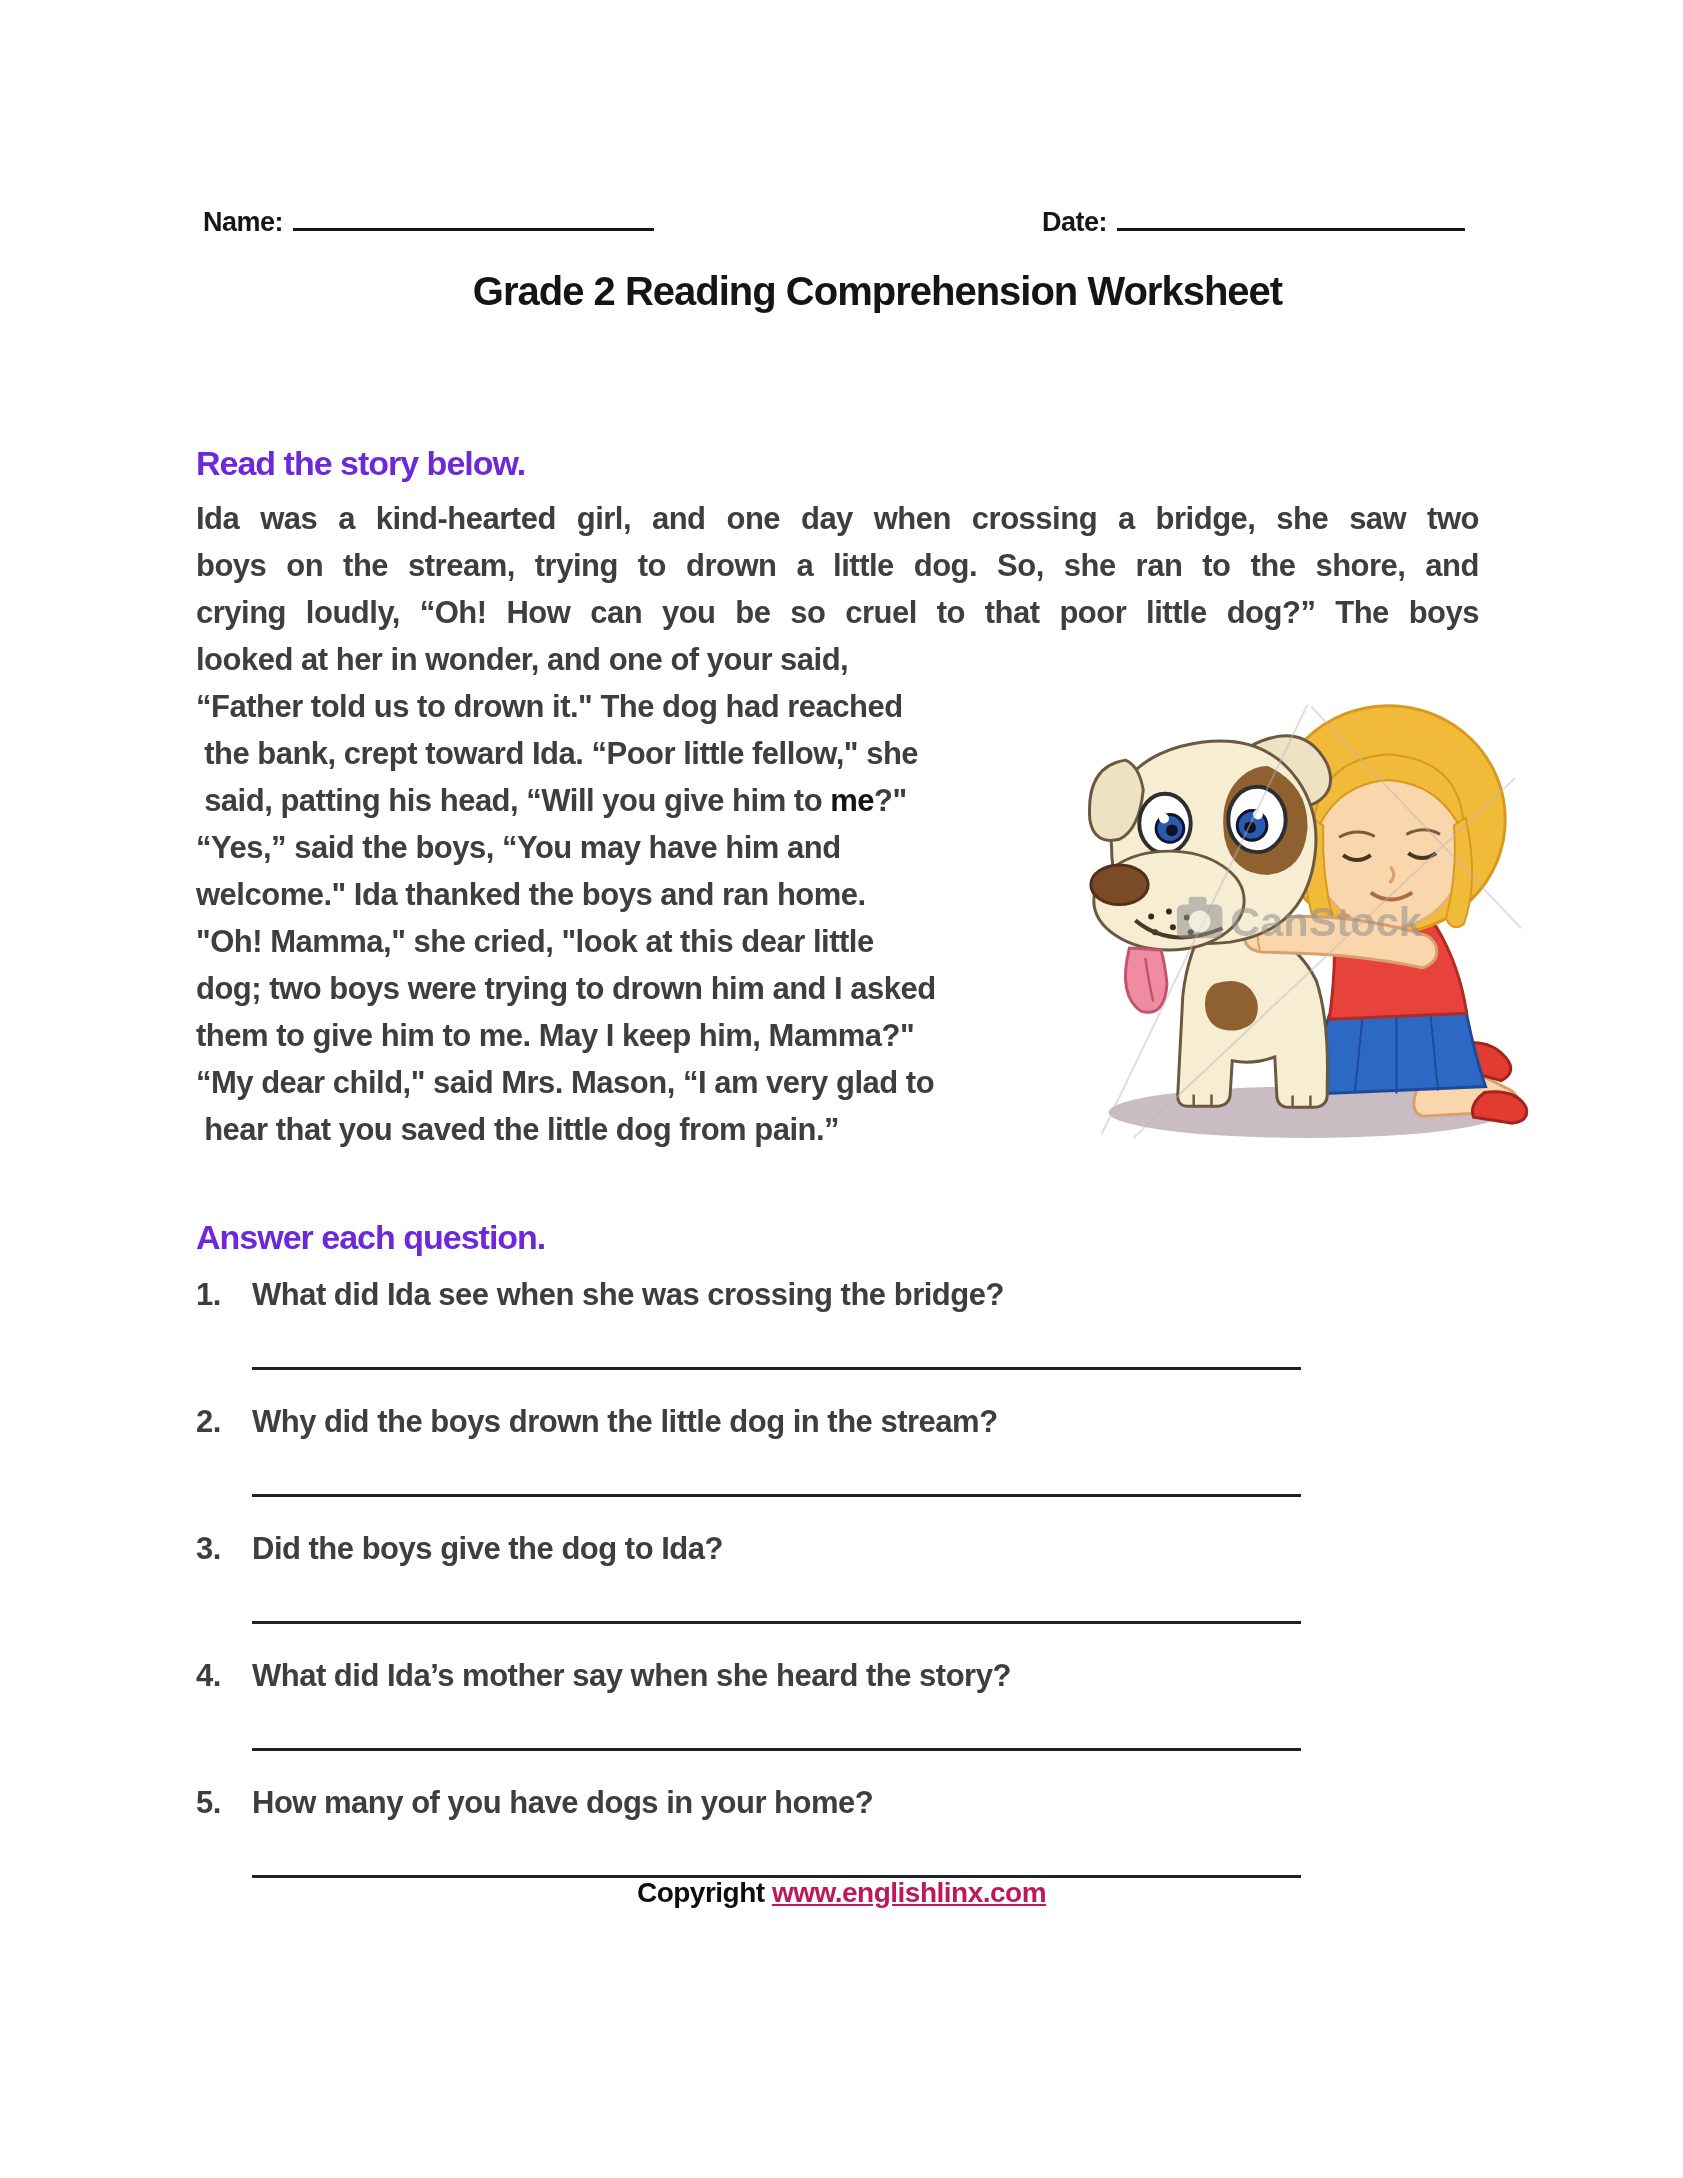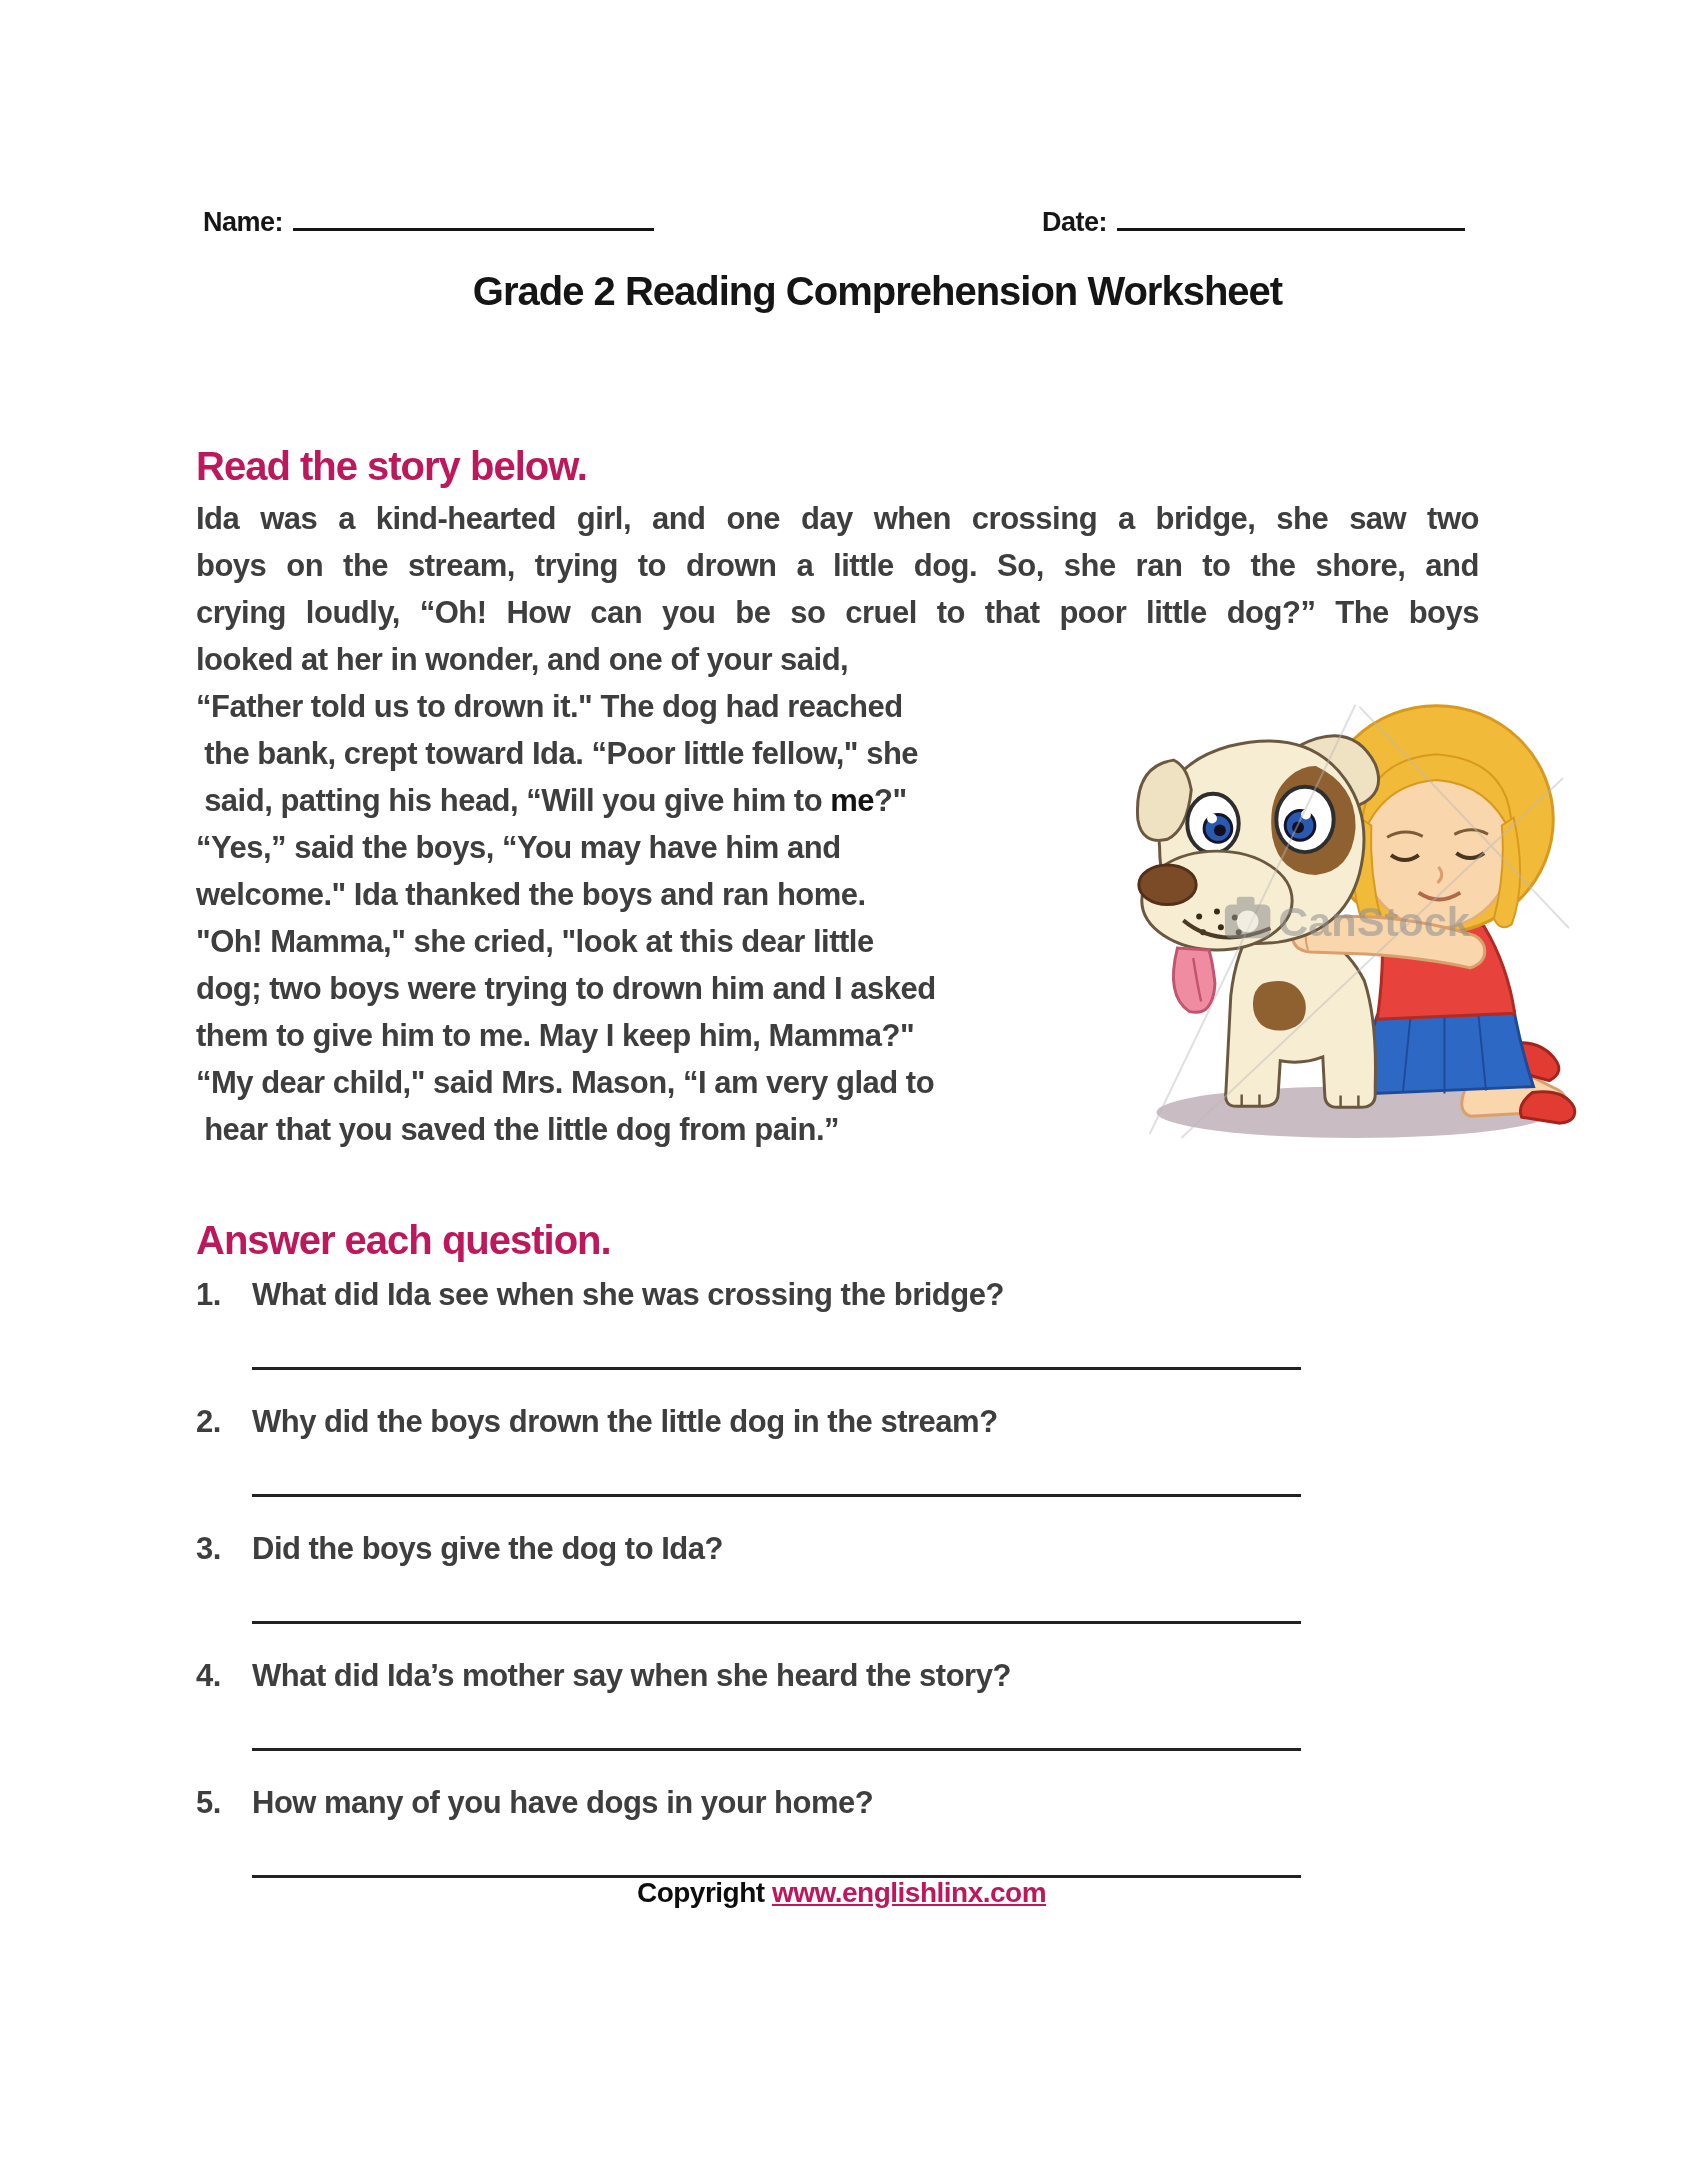--- a/index.html
+++ b/index.html
@@ -12,33 +12,33 @@
   .field-name{left:203px;}
   .field-date{left:1042px;}
   .fill-line{display:inline-block;border-bottom:3px solid #161616;height:30px;margin-left:10px;}
   .fill-line.name{width:361px;}
   .fill-line.date{width:348px;}
   
   .title{position:absolute;left:0;width:100%;text-align:center;font-weight:700;color:#151515;letter-spacing:-1px;padding-left:36px;}
   .title-main{top:269px;font-size:40px;}
   .title-story{top:376px;font-size:37px;}
   
-  .section-heading{position:absolute;left:196px;font-size:40px;font-weight:700;color:#be185d;letter-spacing:-1px;}
+  .section-heading{position:absolute;left:196px;font-size:34px;font-weight:700;color:#6d28d9;letter-spacing:-1px;}
   .heading-read{top:444px;}
   .heading-answer{top:1218px;}
   
   .story{position:absolute;left:196px;top:495px;width:1283px;}
   .story-line{
     font-size:31px;font-weight:700;color:#3E3E3E;line-height:47px;
     letter-spacing:-0.5px;white-space:pre-wrap;
   }
   .story-line b{color:#131313;}
   .story-line-justify{text-align:justify;text-align-last:justify;text-justify:inter-word;}
   
-  .illustration{position:absolute;left:1122px;top:669px;width:455px;height:480px;}
+  .illustration{position:absolute;left:1074px;top:669px;width:455px;height:480px;}
   .illustration svg{display:block;width:100%;height:100%;}
   
   .questions{position:absolute;left:196px;top:1272px;width:1287px;}
   .question{margin-bottom:29px;}
   .qrow{display:flex;font-size:31px;font-weight:700;color:#3E3E3E;letter-spacing:-0.5px;line-height:45px;}
   .qnum{width:56px;flex:none;}
   .qtext{flex:1;}
   .answer-line{margin-left:56px;width:1049px;height:0;border-bottom:3px solid #222222;margin-top:50px;}
   
   .footer{position:absolute;top:1877px;left:0;width:100%;text-align:center;font-size:28px;font-weight:700;color:#0d0d0d;letter-spacing:-0.5px;}

